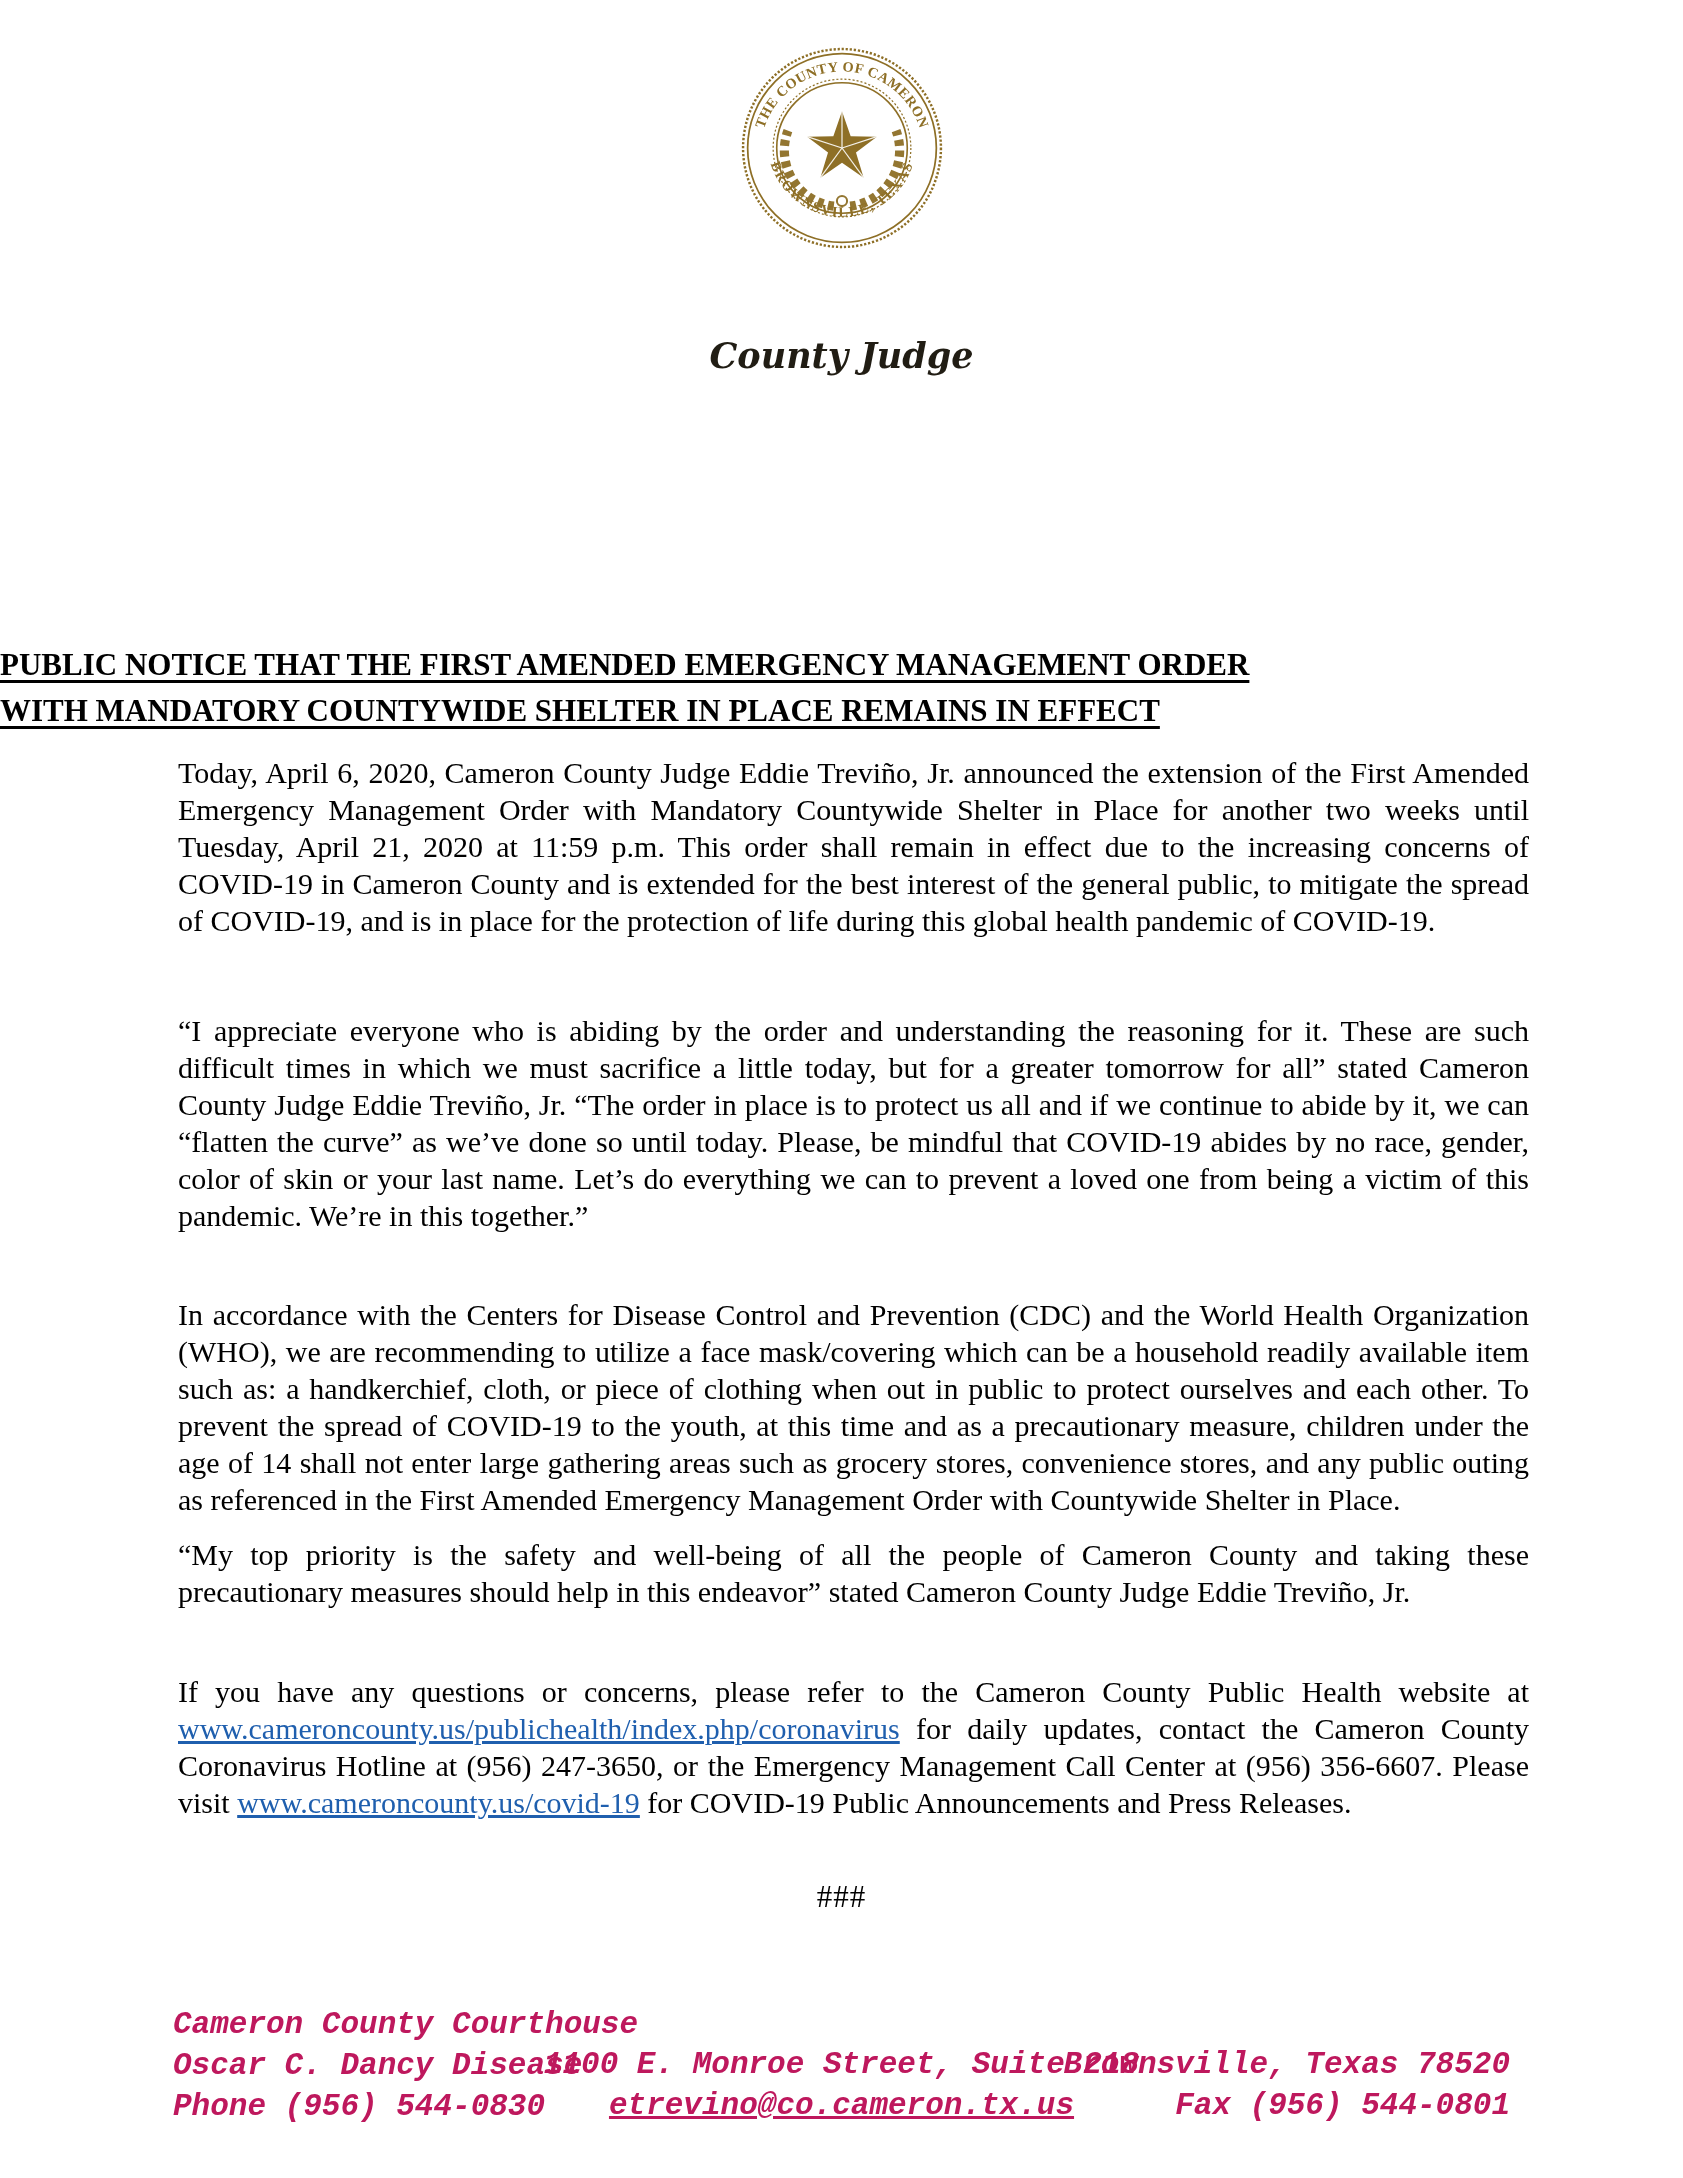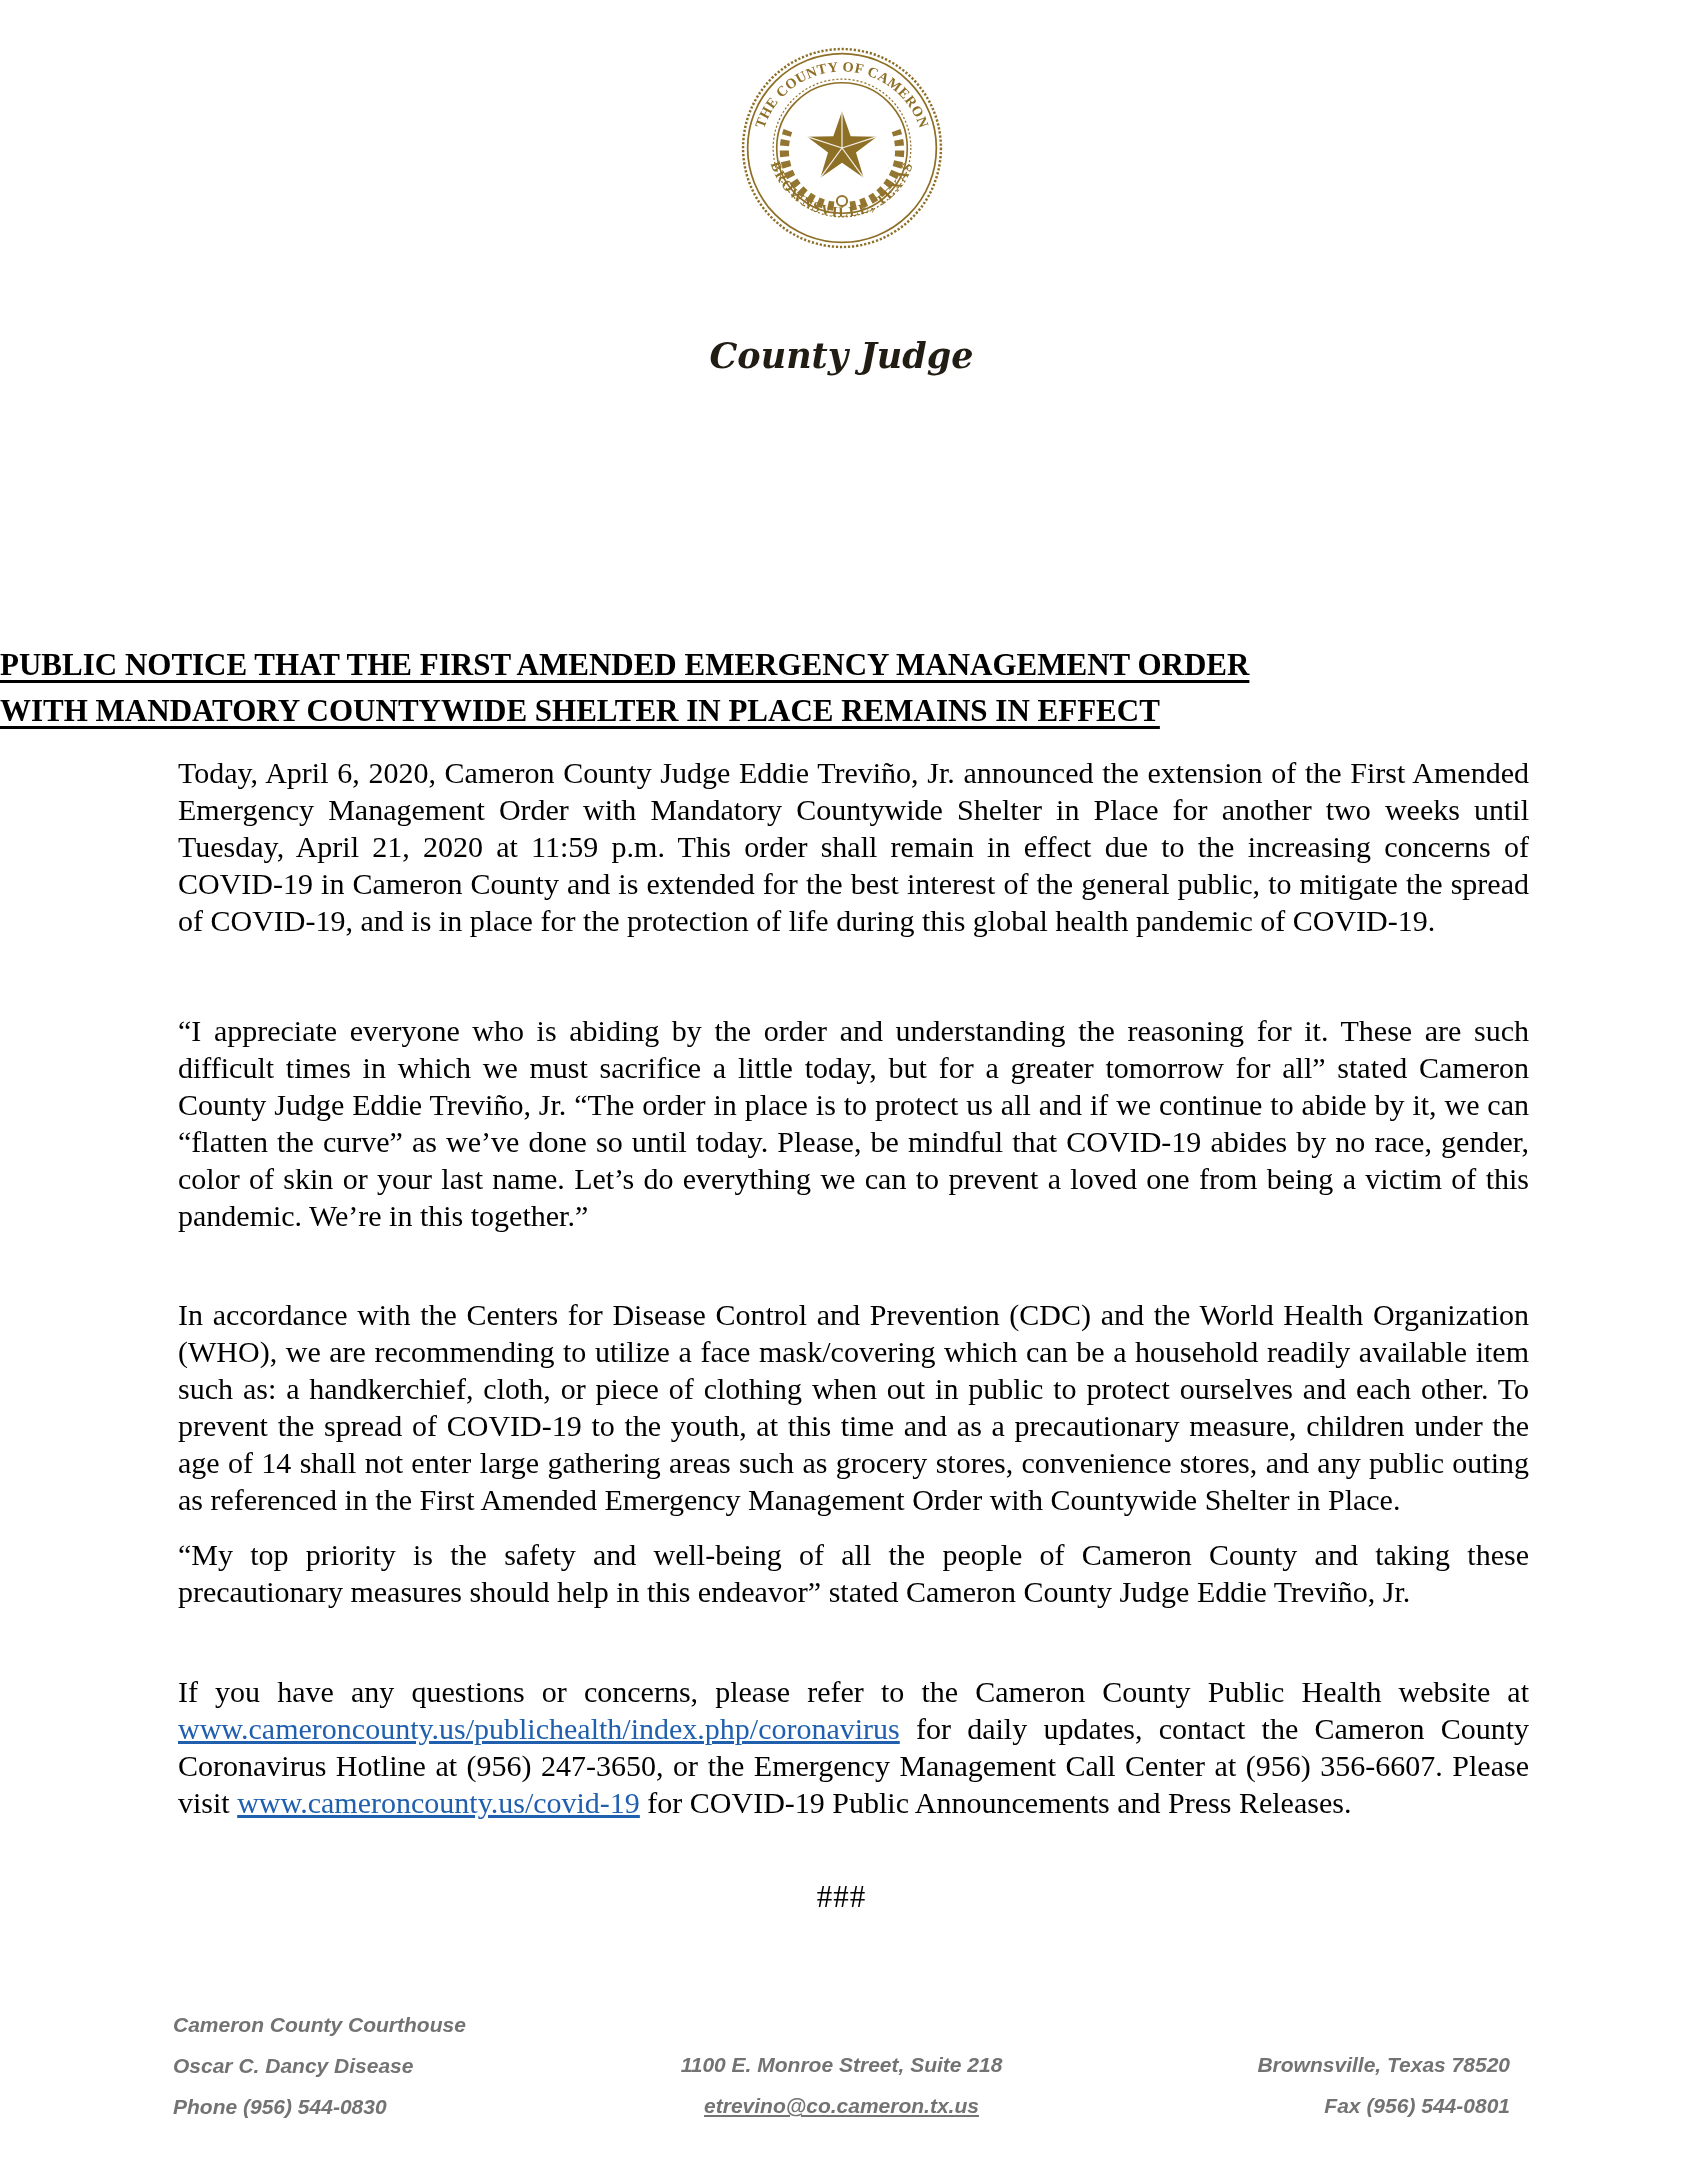--- a/index.html
+++ b/index.html
@@ -98,26 +98,26 @@
   .end-mark{
     position:absolute;
     top:1879px;
     left:0;
     width:100%;
     text-align:center;
     font-size:31px;
     letter-spacing:1px;
   }
   .footer-col{
-    font-family:Liberation Sans, sans-serif;
+    font-family:Liberation Mono, monospace;
     font-style:italic;
     font-weight:bold;
-    font-size:21px;
+    font-size:31px;
     line-height:41px;
-    color:#737373;
+    color:#be185d;
   }
   .footer-left{
     position:absolute;
     left:173px;
     top:2004px;
   }
   .footer-center{
     position:absolute;
     left:50%;
     transform:translateX(-50%);

